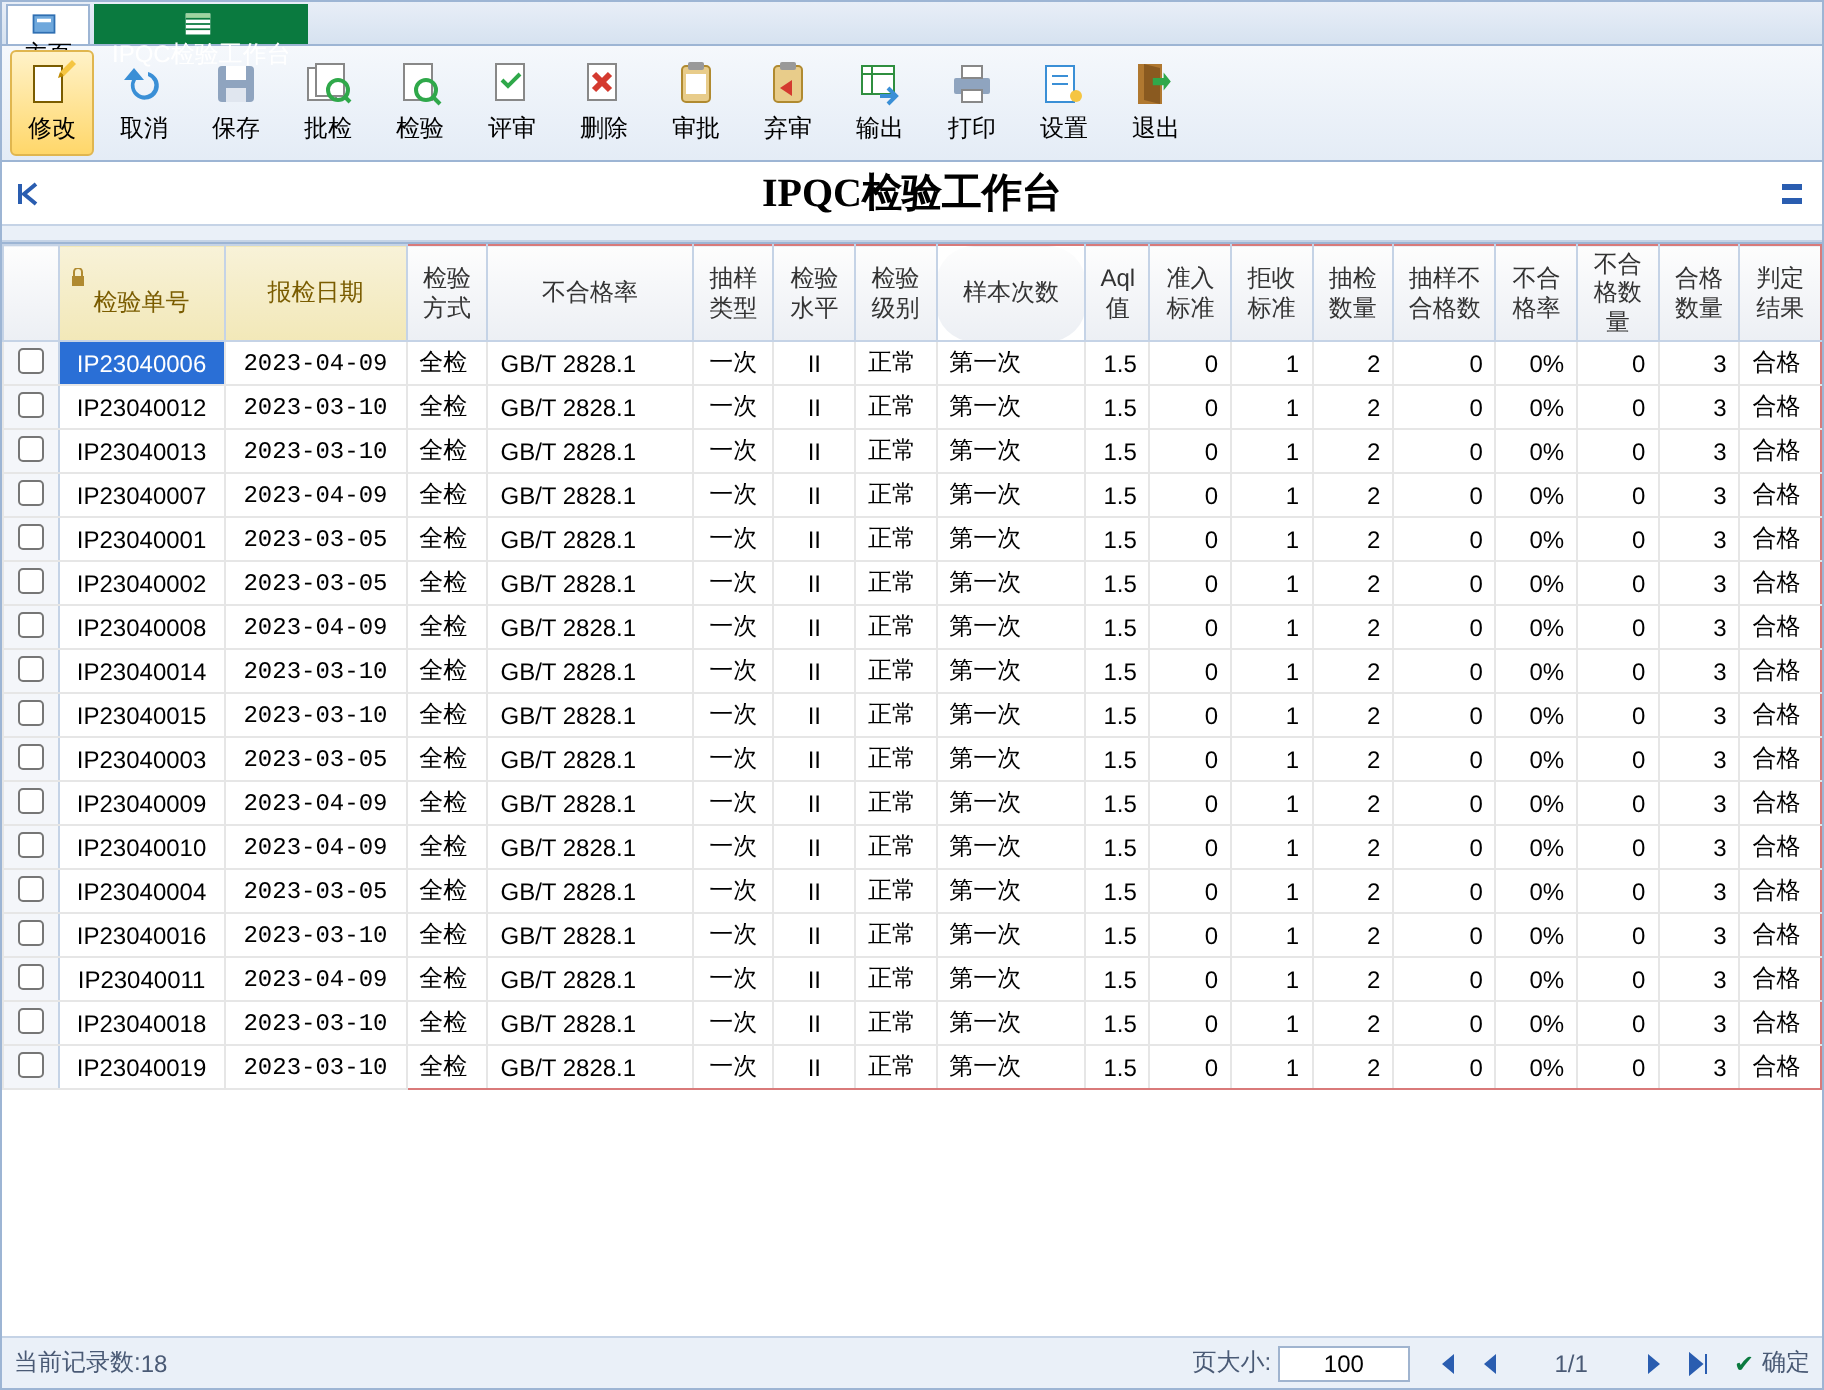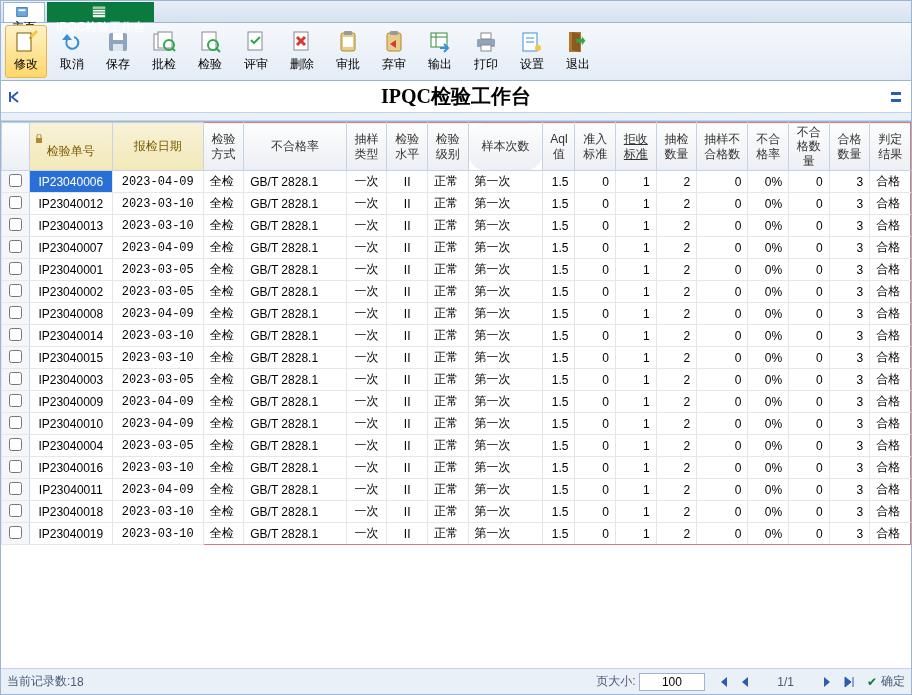--- a/index.html
+++ b/index.html
@@ -227,21 +227,21 @@
               </svg></span> <span>检验单号</span></th>
         <th class="lock" style="width:72px">报检日期</th>
       <th style="width: 38px; border-left: 1px solid rgb(217, 122, 122); border-top: 1px solid rgb(217, 122, 122);">检验方式</th>
           <th style="width: 96px; border-top: 1px solid rgb(217, 122, 122);">不合格率</th>
           <th style="width: 38px; border-top: 1px solid rgb(217, 122, 122);">抽样类型</th>
           <th style="width: 38px; border-top: 1px solid rgb(217, 122, 122);">检验水平</th>
           <th style="width: 38px; border-top: 1px solid rgb(217, 122, 122);">检验级别</th>
           <th style="width: 70px; border-top: 1px solid rgb(217, 122, 122); border-radius: 19px;">样本次数</th>
           <th style="width: 30px; border-top: 1px solid rgb(217, 122, 122);">Aql值</th>
           <th style="width: 38px; border-top: 1px solid rgb(217, 122, 122);">准入标准</th>
-          <th style="width: 38px; border-top: 1px solid rgb(217, 122, 122); text-decoration: underline;">拒收标准</th>
+          <th style="width: 38px; border-top: 1px solid rgb(217, 122, 122);">拒收标准</th>
           <th style="width: 38px; border-top: 1px solid rgb(217, 122, 122);">抽检数量</th>
           <th style="width: 48px; border-top: 1px solid rgb(217, 122, 122);">抽样不合格数</th>
           <th style="width: 38px; border-top: 1px solid rgb(217, 122, 122);">不合格率</th>
           <th style="width: 38px; border-top: 1px solid rgb(217, 122, 122);">不合格数量</th>
           <th style="width: 38px; border-top: 1px solid rgb(217, 122, 122);">合格数量</th>
           <th style="width: 38px; border-top: 1px solid rgb(217, 122, 122); border-right: 1px solid rgb(217, 122, 122); margin-top: 15px;">判定结果</th>
         </tr>
     </thead>
     <tbody id="grid-body">
         <tr class="sel">

